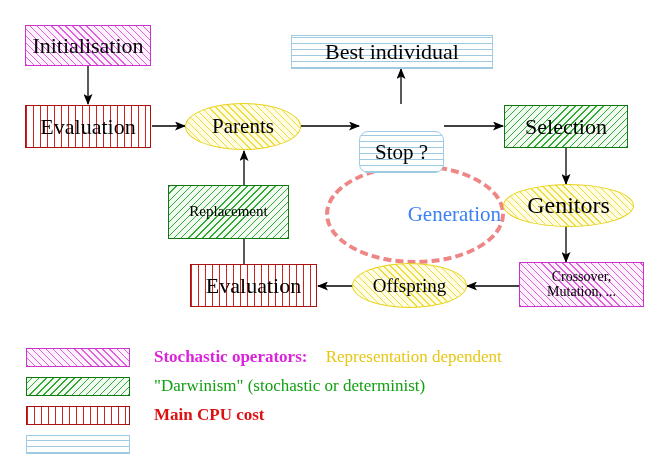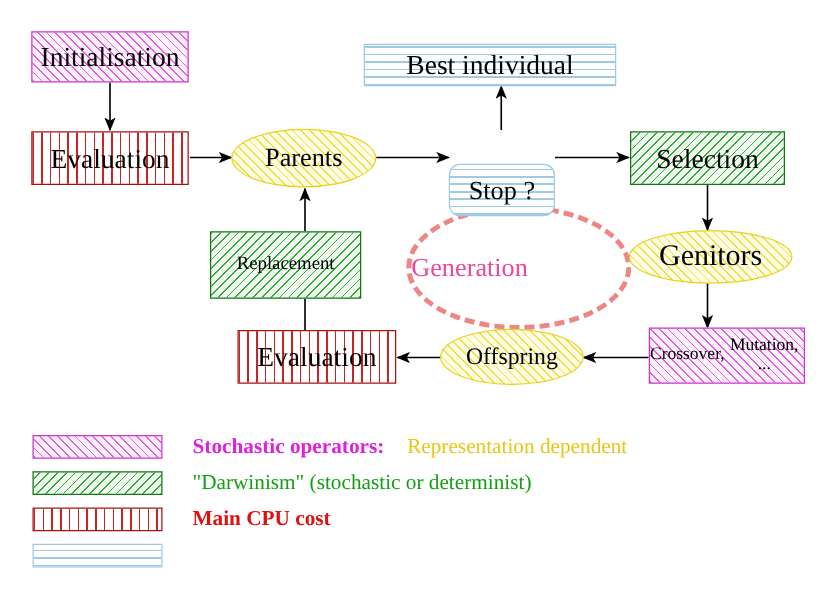--- a/index.html
+++ b/index.html
@@ -54,22 +54,22 @@
         #f0dd44 0px,#f0dd44 1px,transparent 1px,transparent 5px);
   }
   .rounded{border-radius:9px;}
   .ellipse{border-radius:50%;font-family:Liberation Serif, serif;}
 
   .dashed-ellipse{
     position:absolute;
     border:4px dashed #ef8686;
     border-radius:50%;
     background:transparent;
-    display:flex;align-items:center;justify-content:flex-start;
-    color:#ec4899;
+    display:flex;align-items:center;justify-content:flex-end;
+    color:#3b82f6;
     z-index:2;
   }
 
   
   #legend{position:absolute;left:0;top:335px;width:548px;height:136px;}
   .legend-row{position:absolute;left:26px;height:24px;display:flex;align-items:center;}
   .swatch{
     width:104px;height:19px;box-sizing:border-box;flex:0 0 auto;
   }
   .legend-text{margin-left:24px;white-space:nowrap;font-size:17px;}
@@ -144,21 +144,21 @@
   </div>
 
   <div class="node fill-green" style="left:504px;top:105px;width:124px;height:43px;font-size:22px;">
     <span>Selection</span>
   </div>
 
   <div class="node fill-yellow ellipse" style="left:503px;top:184px;width:131px;height:43px;font-size:24px;">
     <span>Genitors</span>
   </div>
 
-  <div class="node fill-magenta" style="left:519px;top:262px;width:125px;height:45px;font-size:14px;">
+  <div class="node fill-magenta" style="left:519px;top:262px;width:125px;height:45px;font-size:14px;flex-direction:column;">
     <span>Crossover,</span>
     <span>Mutation, ...</span>
   </div>
 
   <div class="node fill-yellow ellipse" style="left:352px;top:263px;width:115px;height:45px;font-size:19px;">
     <span>Offspring</span>
   </div>
 
   <div class="node fill-red" style="left:190px;top:264px;width:127px;height:43px;font-size:22px;">
     <span>Evaluation</span>

